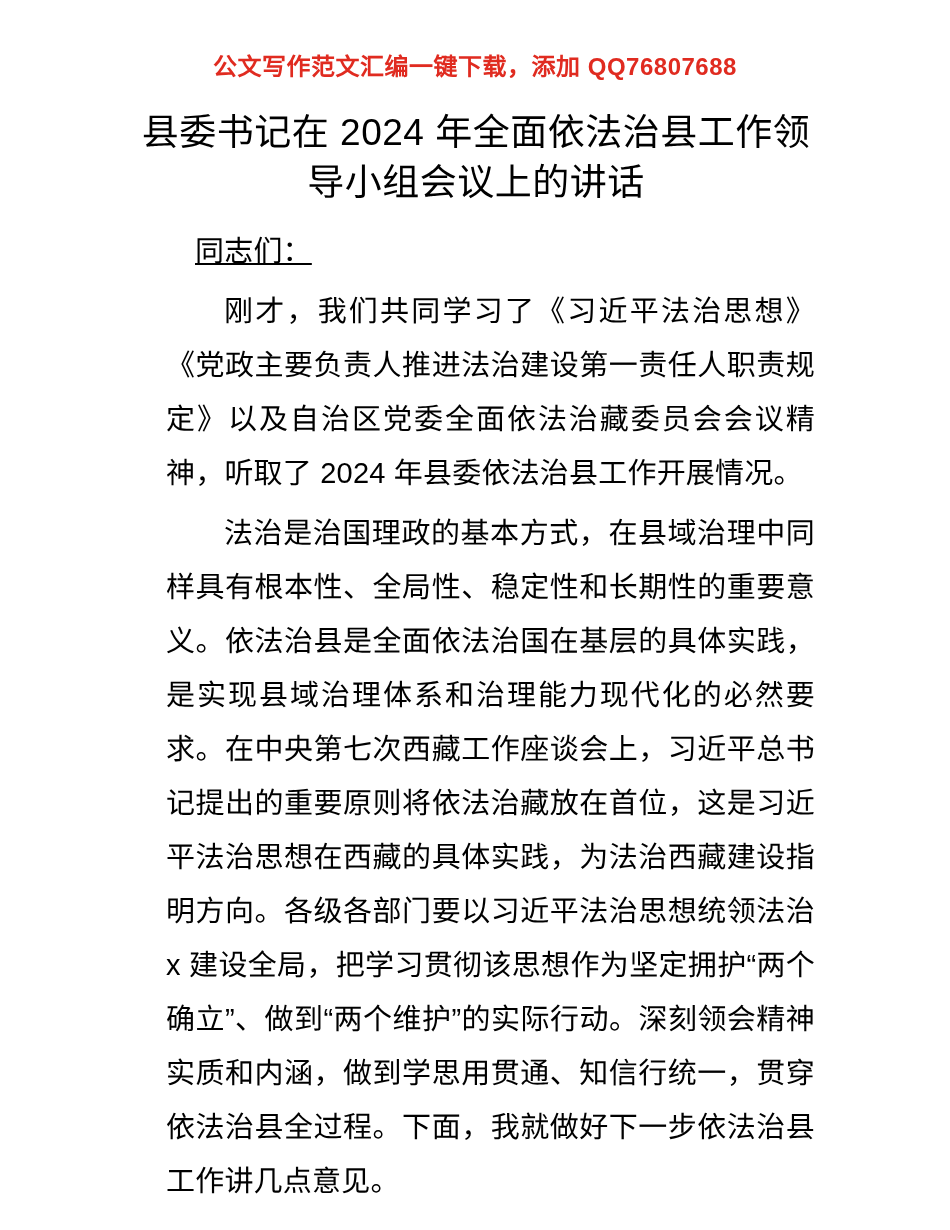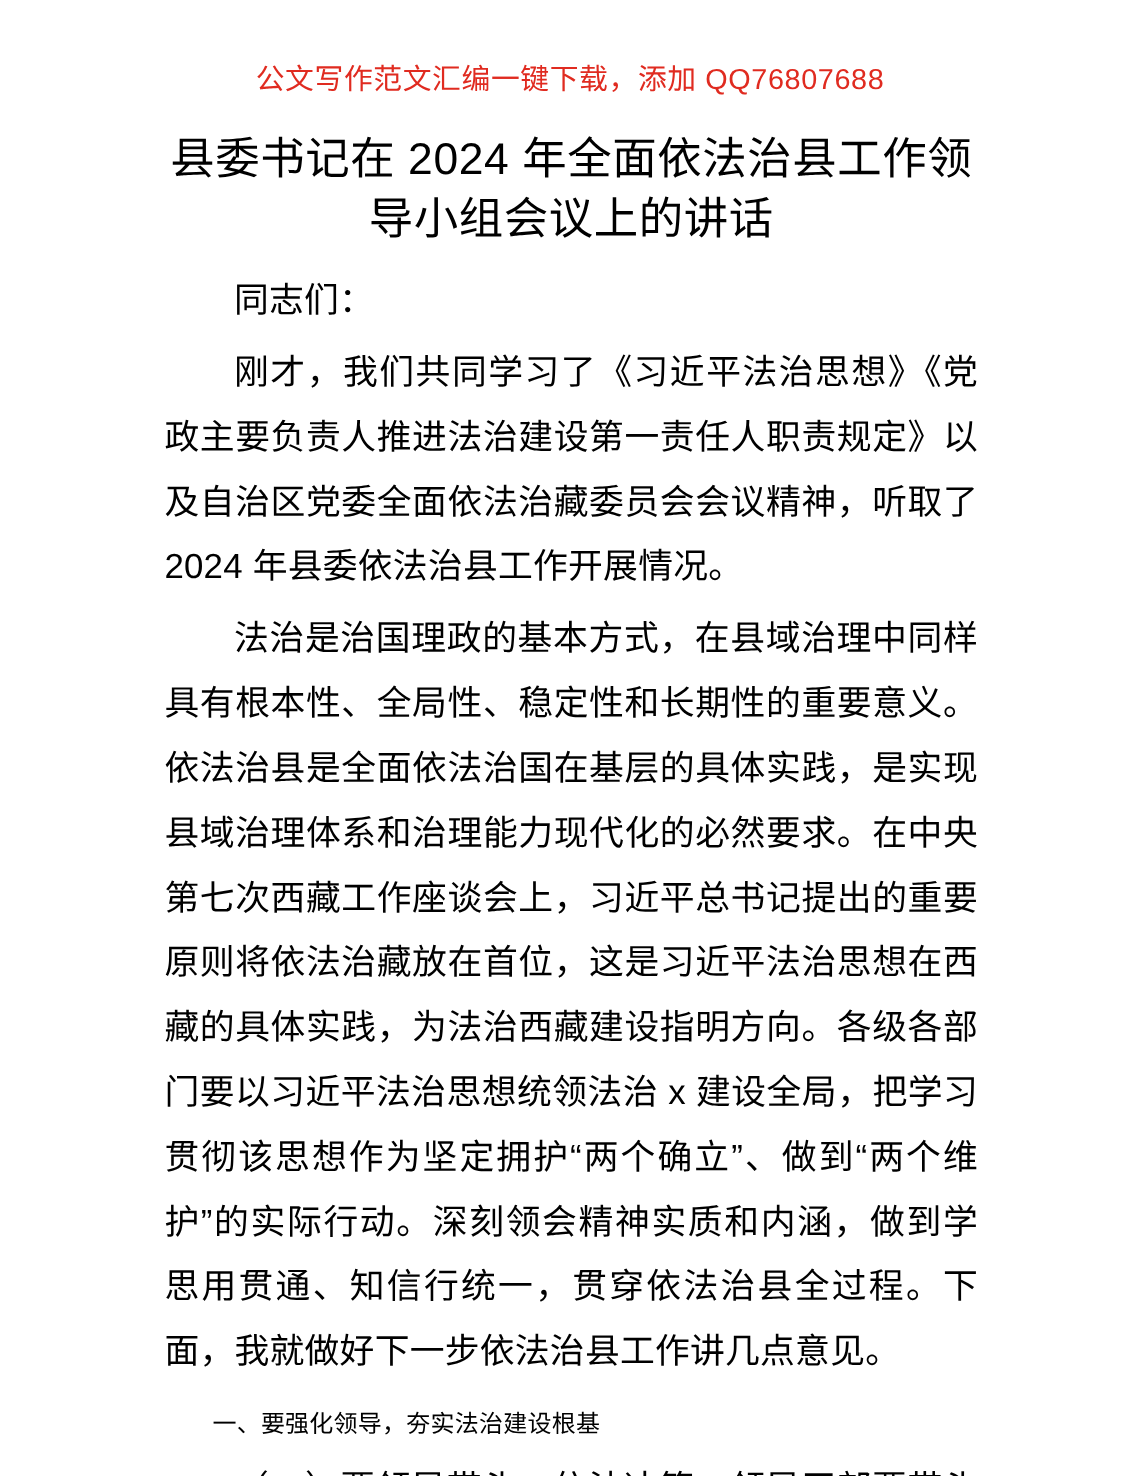--- a/index.html
+++ b/index.html
@@ -29,21 +29,21 @@
     position: absolute;
     top: 52px;
     left: 0;
     width: 950px;
     text-align: center;
     font-size: 24px;
     line-height: 30px;
     letter-spacing: 0.5px;
     color: #e02b20;
     white-space: nowrap;
-    font-weight: 400;
+    font-weight: 700;
   }
 
   
   .doc-body {
     position: absolute;
     top: 108px;
     left: 137px;
     width: 678px;
   }
 
@@ -63,33 +63,35 @@
     text-align: justify;
     text-justify: inter-ideograph;
     text-indent: 2em;
     margin: 0;
     letter-spacing: 0.2px;
     word-break: break-all;
   }
 
   .para + .para {
     margin-top: 6px;
+    margin-left: 29px;
   }
 
   .heading-1 {
     font-size: 20px;
     line-height: 54px;
     text-indent: 2em;
     margin: 6px 0 0 0;
     letter-spacing: 0.2px;
     font-weight: 400;
   }
 
   .salutation {
     text-indent: 2em;
+    text-decoration: underline;
   }
 </style>
 </head>
 <body>
 
 <div class="page">
 
   <div class="promo-header">公文写作范文汇编一键下载，添加 QQ76807688</div>
 
   <div class="doc-body">

